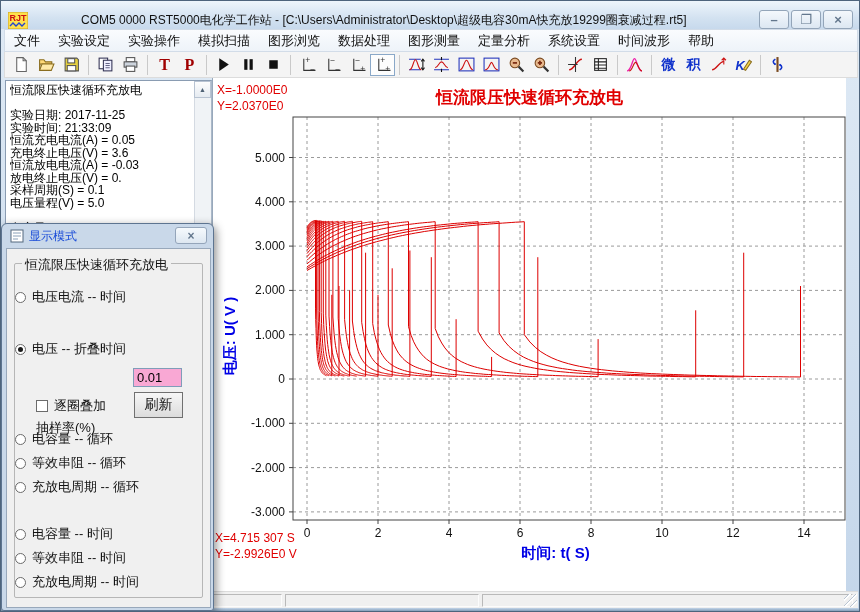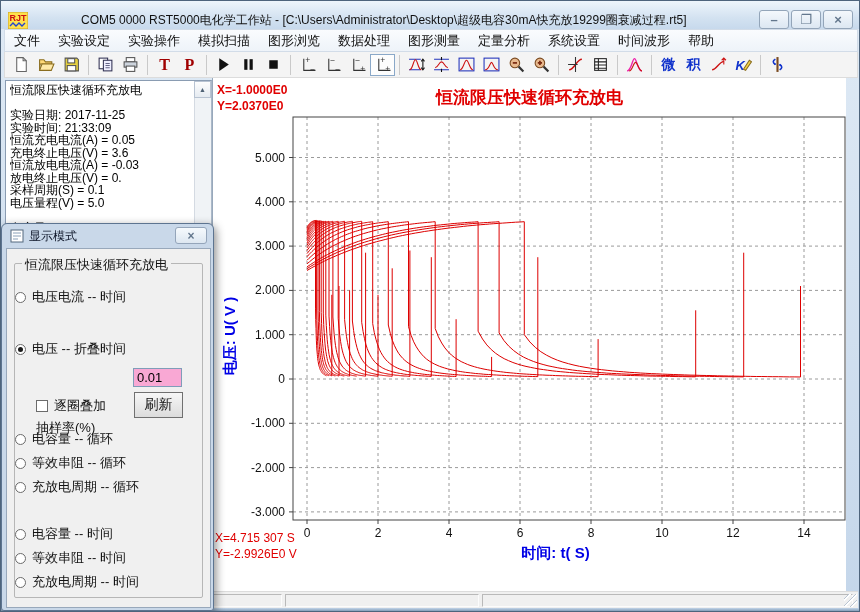--- a/index.html
+++ b/index.html
@@ -53,21 +53,21 @@
   .sseg{position:absolute;top:2px;height:13px;border:1px solid;border-color:#b9b9b9 #fcfcfc #fcfcfc #b9b9b9;}
   .grip{position:absolute;right:1px;bottom:1px;width:13px;height:13px;
     background:repeating-linear-gradient(135deg,transparent 0 3px,#b9c4d2 3px 4px,#fff 4px 5px);}
   .bottom-edge{position:absolute;left:0;top:607px;width:860px;height:5px;background:linear-gradient(#c4d6ea,#5a7898);}
   
   .dialog{position:absolute;left:0px;top:222px;width:213px;height:388px;
     background:#c9d8e9;border:1px solid #5d7490;border-radius:6px 6px 3px 3px;
     box-shadow:2px 3px 10px rgba(0,0,0,.45);}
   .dlg-titlebar{position:absolute;left:0;top:0;width:100%;height:24px;display:flex;align-items:center;}
   .dlg-icon{width:14px;height:14px;margin:0 5px 0 8px;}
-  .dlg-title{font-size:12px;color:#0f172a;}
+  .dlg-title{font-size:12px;color:#1d4ed8;}
   .dlg-close{position:absolute;right:6px;top:3px;width:32px;height:17px;border:1px solid #94a5ba;border-radius:3px;
     background:linear-gradient(#f6fafd,#dde7f1);display:flex;align-items:center;justify-content:center;
     color:#63778d;font-size:12px;font-weight:bold;}
   .dlg-client{position:absolute;left:4px;top:24px;width:205px;height:360px;background:#f0f0f0;border:1px solid #98a8bb;}
   .groupbox{position:absolute;left:7px;top:14px;width:189px;height:335px;border:1px solid #b6b6b6;border-radius:2px;}
   .group-label{position:absolute;left:7px;top:-8px;background:#f0f0f0;padding:0 3px;font-size:13px;color:#111;white-space:nowrap;}
   .radio-row{position:absolute;left:8px;height:16px;display:flex;align-items:center;font-size:13px;color:#111;white-space:nowrap;}
   .radio-circle{width:11px;height:11px;border-radius:50%;border:1px solid #6b6b6b;background:#fff;margin-right:6px;
     display:flex;align-items:center;justify-content:center;flex:0 0 auto;}
   .radio-dot{width:5px;height:5px;border-radius:50%;background:transparent;}
@@ -390,21 +390,21 @@
           <path d="M94.0 172.5L95.1 171.0L96.2 169.6L97.3 168.2L98.4 166.9L99.5 165.7L100.6 164.5L101.7 163.4L102.7 162.3L103.8 161.3L104.9 160.3L106.0 159.3L107.1 158.5L108.2 157.6L109.3 156.8L110.4 156.0L111.5 155.3L112.6 154.6L113.7 153.9L114.8 153.3L115.9 152.7L117.0 152.1L118.1 151.6L119.1 151.0L120.2 150.5L121.3 150.1L122.4 149.6L123.5 149.2L124.6 148.8L125.7 148.4L126.8 148.0L127.9 147.6L129.0 147.3L130.1 147.0L131.2 146.7L132.3 146.4L133.4 146.1L134.5 145.8L135.5 145.6L136.6 145.3L137.7 145.1L138.8 144.9L139.9 144.7L141.0 144.5L142.1 144.3L143.2 144.1L144.3 143.9L145.4 143.7L146.5 143.6L147.6 143.4L148.7 143.3L148.7 244.3L150.1 253.6L151.5 260.6L152.8 266.1L154.2 270.5L155.6 274.0L157.0 276.9L158.4 279.4L159.8 281.4L161.2 283.2L162.6 284.7L164.0 286.0L165.4 287.2L166.8 288.2L168.2 289.1L169.5 289.9L170.9 290.6L172.3 291.3L173.7 291.8L175.1 292.4L176.5 292.8L177.9 293.3L179.3 293.7L180.7 294.1L182.1 294.4L183.5 294.7L184.9 295.0L186.2 295.3L187.6 295.5L189.0 295.7L190.4 296.0L191.8 296.2L193.2 296.4L194.6 296.5L196.0 296.7L197.4 296.9L198.8 297.0L200.2 297.1L201.6 297.3L202.9 297.4L204.3 297.5L205.7 297.6L207.1 297.7L208.5 297.8L209.9 297.9L211.3 298.0L212.7 298.1L214.1 298.2L215.5 298.3L216.9 298.3L218.3 298.4L218.3 179.2" class="curve"></path>
           <path d="M94.0 175.6L95.3 174.0L96.6 172.4L97.9 170.9L99.3 169.5L100.6 168.1L101.9 166.9L103.2 165.6L104.5 164.4L105.8 163.3L107.1 162.3L108.4 161.2L109.8 160.3L111.1 159.3L112.4 158.5L113.7 157.6L115.0 156.8L116.3 156.1L117.6 155.3L119.0 154.6L120.3 154.0L121.6 153.4L122.9 152.8L124.2 152.2L125.5 151.6L126.8 151.1L128.2 150.6L129.5 150.2L130.8 149.7L132.1 149.3L133.4 148.9L134.7 148.5L136.0 148.1L137.3 147.7L138.7 147.4L140.0 147.1L141.3 146.8L142.6 146.5L143.9 146.2L145.2 145.9L146.5 145.7L147.9 145.5L149.2 145.2L150.5 145.0L151.8 144.8L153.1 144.6L154.4 144.4L155.7 144.2L157.0 144.1L158.4 143.9L159.7 143.7L159.7 245.6L161.3 254.7L163.0 261.5L164.7 266.9L166.3 271.2L168.0 274.6L169.7 277.5L171.4 279.9L173.0 281.9L174.7 283.6L176.4 285.1L178.0 286.4L179.7 287.5L181.4 288.5L183.0 289.4L184.7 290.2L186.4 290.9L188.0 291.5L189.7 292.1L191.4 292.6L193.0 293.0L194.7 293.5L196.4 293.9L198.1 294.2L199.7 294.5L201.4 294.9L203.1 295.1L204.7 295.4L206.4 295.6L208.1 295.9L209.7 296.1L211.4 296.3L213.1 296.5L214.7 296.6L216.4 296.8L218.1 297.0L219.7 297.1L221.4 297.2L223.1 297.4L224.7 297.5L226.4 297.6L228.1 297.7L229.8 297.8L231.4 297.9L233.1 298.0L234.8 298.1L236.4 298.2L238.1 298.3L239.8 298.3L241.4 298.4L243.1 298.5L243.1 241.2" class="curve"></path>
           <path d="M94.0 178.7L95.6 176.9L97.3 175.2L98.9 173.6L100.5 172.0L102.1 170.5L103.8 169.1L105.4 167.7L107.0 166.5L108.6 165.2L110.3 164.1L111.9 162.9L113.5 161.9L115.1 160.9L116.8 159.9L118.4 159.0L120.0 158.1L121.6 157.3L123.3 156.5L124.9 155.7L126.5 155.0L128.1 154.3L129.8 153.6L131.4 153.0L133.0 152.4L134.6 151.8L136.3 151.3L137.9 150.8L139.5 150.3L141.2 149.8L142.8 149.4L144.4 148.9L146.0 148.5L147.7 148.1L149.3 147.8L150.9 147.4L152.5 147.1L154.2 146.8L155.8 146.5L157.4 146.2L159.0 145.9L160.7 145.6L162.3 145.4L163.9 145.1L165.5 144.9L167.2 144.7L168.8 144.5L170.4 144.3L172.0 144.1L173.7 143.9L175.3 143.7L175.3 247.0L177.4 255.8L179.4 262.5L181.5 267.7L183.6 271.9L185.6 275.3L187.7 278.0L189.8 280.4L191.8 282.3L193.9 284.0L196.0 285.5L198.0 286.7L200.1 287.8L202.2 288.8L204.2 289.6L206.3 290.4L208.4 291.1L210.4 291.7L212.5 292.3L214.6 292.8L216.6 293.2L218.7 293.6L220.7 294.0L222.8 294.4L224.9 294.7L226.9 295.0L229.0 295.3L231.1 295.5L233.1 295.8L235.2 296.0L237.3 296.2L239.3 296.4L241.4 296.6L243.5 296.7L245.5 296.9L247.6 297.1L249.7 297.2L251.7 297.3L253.8 297.5L255.9 297.6L257.9 297.7L260.0 297.8L262.1 297.9L264.1 298.0L266.2 298.1L268.3 298.2L270.3 298.2L272.4 298.3L274.5 298.4L276.5 298.5L278.6 298.5L278.6 278.9" class="curve"></path>
           <path d="M94.0 182.3L96.0 180.3L98.1 178.4L100.1 176.6L102.1 174.9L104.2 173.2L106.2 171.7L108.2 170.2L110.2 168.8L112.3 167.4L114.3 166.1L116.3 164.9L118.4 163.7L120.4 162.6L122.4 161.5L124.5 160.5L126.5 159.6L128.5 158.6L130.6 157.8L132.6 156.9L134.6 156.1L136.6 155.4L138.7 154.6L140.7 153.9L142.7 153.3L144.8 152.7L146.8 152.1L148.8 151.5L150.9 150.9L152.9 150.4L154.9 149.9L156.9 149.5L159.0 149.0L161.0 148.6L163.0 148.2L165.1 147.8L167.1 147.4L169.1 147.1L171.2 146.7L173.2 146.4L175.2 146.1L177.3 145.8L179.3 145.5L181.3 145.3L183.3 145.0L185.4 144.8L187.4 144.5L189.4 144.3L191.5 144.1L193.5 143.9L195.5 143.7L195.5 248.7L198.1 257.3L200.7 263.8L203.3 268.8L205.9 272.8L208.5 276.1L211.0 278.8L213.6 281.1L216.2 283.0L218.8 284.6L221.4 286.0L224.0 287.2L226.5 288.3L229.1 289.2L231.7 290.0L234.3 290.8L236.9 291.4L239.5 292.0L242.0 292.6L244.6 293.0L247.2 293.5L249.8 293.9L252.4 294.3L255.0 294.6L257.6 294.9L260.1 295.2L262.7 295.5L265.3 295.7L267.9 295.9L270.5 296.2L273.1 296.4L275.6 296.5L278.2 296.7L280.8 296.9L283.4 297.0L286.0 297.2L288.6 297.3L291.2 297.4L293.7 297.6L296.3 297.7L298.9 297.8L301.5 297.9L304.1 298.0L306.7 298.1L309.2 298.2L311.8 298.3L314.4 298.3L317.0 298.4L319.6 298.5L322.2 298.6L324.8 298.6L324.8 179.2" class="curve"></path>
           <path d="M94.0 185.8L96.6 183.7L99.1 181.6L101.7 179.6L104.3 177.7L106.8 175.9L109.4 174.2L111.9 172.6L114.5 171.1L117.1 169.6L119.6 168.2L122.2 166.8L124.8 165.6L127.3 164.3L129.9 163.2L132.4 162.1L135.0 161.0L137.6 160.0L140.1 159.0L142.7 158.1L145.3 157.3L147.8 156.4L150.4 155.6L153.0 154.9L155.5 154.2L158.1 153.5L160.6 152.8L163.2 152.2L165.8 151.6L168.3 151.0L170.9 150.5L173.5 150.0L176.0 149.5L178.6 149.0L181.1 148.6L183.7 148.2L186.3 147.8L188.8 147.4L191.4 147.0L194.0 146.7L196.5 146.3L199.1 146.0L201.7 145.7L204.2 145.4L206.8 145.1L209.3 144.9L211.9 144.6L214.5 144.4L217.0 144.2L219.6 143.9L222.2 143.7L222.2 250.5L225.4 258.8L228.7 265.0L231.9 269.9L235.2 273.8L238.4 277.0L241.7 279.6L245.0 281.7L248.2 283.6L251.5 285.1L254.7 286.5L258.0 287.7L261.3 288.7L264.5 289.6L267.8 290.4L271.0 291.1L274.3 291.7L277.6 292.3L280.8 292.8L284.1 293.3L287.3 293.7L290.6 294.1L293.9 294.5L297.1 294.8L300.4 295.1L303.6 295.4L306.9 295.7L310.1 295.9L313.4 296.1L316.7 296.3L319.9 296.5L323.2 296.7L326.4 296.9L329.7 297.0L333.0 297.2L336.2 297.3L339.5 297.4L342.7 297.6L346.0 297.7L349.3 297.8L352.5 297.9L355.8 298.0L359.0 298.1L362.3 298.2L365.5 298.3L368.8 298.3L372.1 298.4L375.3 298.5L378.6 298.6L381.8 298.6L385.1 298.7L385.1 261.1" class="curve"></path>
           <path d="M94.0 188.9L97.4 186.6L100.8 184.4L104.3 182.3L107.7 180.2L111.1 178.3L114.5 176.5L118.0 174.7L121.4 173.1L124.8 171.5L128.2 170.0L131.6 168.5L135.1 167.2L138.5 165.9L141.9 164.6L145.3 163.4L148.8 162.3L152.2 161.2L155.6 160.2L159.0 159.2L162.4 158.3L165.9 157.4L169.3 156.5L172.7 155.7L176.1 154.9L179.6 154.2L183.0 153.5L186.4 152.8L189.8 152.2L193.2 151.6L196.7 151.0L200.1 150.4L203.5 149.9L206.9 149.4L210.4 148.9L213.8 148.5L217.2 148.1L220.6 147.6L224.0 147.2L227.5 146.9L230.9 146.5L234.3 146.2L237.7 145.8L241.2 145.5L244.6 145.2L248.0 145.0L251.4 144.7L254.8 144.4L258.3 144.2L261.7 144.0L265.1 143.7L265.1 253.2L269.5 261.0L273.8 266.9L278.2 271.5L282.5 275.2L286.9 278.2L291.2 280.7L295.6 282.7L299.9 284.5L304.3 286.0L308.6 287.3L313.0 288.4L317.3 289.3L321.7 290.2L326.0 291.0L330.4 291.6L334.7 292.2L339.1 292.8L343.5 293.3L347.8 293.7L352.2 294.1L356.5 294.5L360.9 294.8L365.2 295.1L369.6 295.4L373.9 295.7L378.3 295.9L382.6 296.2L387.0 296.4L391.3 296.6L395.7 296.7L400.0 296.9L404.4 297.1L408.7 297.2L413.1 297.4L417.4 297.5L421.8 297.6L426.1 297.7L430.5 297.9L434.8 298.0L439.2 298.1L443.6 298.2L447.9 298.2L452.3 298.3L456.6 298.4L461.0 298.5L465.3 298.6L469.7 298.6L474.0 298.7L478.4 298.8L482.7 298.8L482.7 232.3" class="curve"></path>
           <path d="M94.0 190.7L97.8 188.3L101.7 186.0L105.5 183.8L109.4 181.7L113.2 179.7L117.0 177.8L120.9 176.0L124.7 174.2L128.6 172.6L132.4 171.0L136.3 169.5L140.1 168.1L143.9 166.7L147.8 165.4L151.6 164.2L155.5 163.0L159.3 161.9L163.1 160.8L167.0 159.8L170.8 158.8L174.7 157.9L178.5 157.0L182.3 156.2L186.2 155.4L190.0 154.6L193.9 153.9L197.7 153.2L201.6 152.5L205.4 151.9L209.2 151.3L213.1 150.7L216.9 150.2L220.8 149.6L224.6 149.1L228.4 148.7L232.3 148.2L236.1 147.8L240.0 147.4L243.8 147.0L247.6 146.6L251.5 146.3L255.3 145.9L259.2 145.6L263.0 145.3L266.8 145.0L270.7 144.7L274.5 144.5L278.4 144.2L282.2 144.0L286.1 143.7L286.1 254.9L290.9 262.5L295.8 268.2L300.7 272.6L305.6 276.2L310.5 279.1L315.4 281.4L320.3 283.4L325.2 285.1L330.1 286.5L335.0 287.8L339.9 288.8L344.8 289.8L349.6 290.6L354.5 291.3L359.4 292.0L364.3 292.6L369.2 293.1L374.1 293.6L379.0 294.0L383.9 294.4L388.8 294.7L393.7 295.1L398.6 295.4L403.5 295.6L408.4 295.9L413.2 296.1L418.1 296.3L423.0 296.5L427.9 296.7L432.8 296.9L437.7 297.1L442.6 297.2L447.5 297.4L452.4 297.5L457.3 297.6L462.2 297.8L467.1 297.9L471.9 298.0L476.8 298.1L481.7 298.2L486.6 298.3L491.5 298.3L496.4 298.4L501.3 298.5L506.2 298.6L511.1 298.7L516.0 298.7L520.9 298.8L525.8 298.8L530.7 298.9L530.7 174.7" class="curve"></path>
           <path d="M94.0 192.5L98.3 190.0L102.7 187.6L107.0 185.3L111.4 183.1L115.7 181.0L120.1 179.1L124.4 177.2L128.8 175.4L133.1 173.7L137.5 172.0L141.8 170.5L146.1 169.0L150.5 167.6L154.8 166.2L159.2 165.0L163.5 163.7L167.9 162.6L172.2 161.5L176.6 160.4L180.9 159.4L185.2 158.4L189.6 157.5L193.9 156.6L198.3 155.8L202.6 155.0L207.0 154.3L211.3 153.5L215.7 152.9L220.0 152.2L224.4 151.6L228.7 151.0L233.0 150.4L237.4 149.9L241.7 149.4L246.1 148.9L250.4 148.4L254.8 147.9L259.1 147.5L263.5 147.1L267.8 146.7L272.2 146.4L276.5 146.0L280.8 145.7L285.2 145.4L289.5 145.1L293.9 144.8L298.2 144.5L302.6 144.2L306.9 144.0L311.3 143.7L311.3 256.7L316.8 263.9L322.3 269.4L327.8 273.7L333.4 277.1L338.9 279.9L344.4 282.2L349.9 284.1L355.5 285.7L361.0 287.1L366.5 288.3L372.0 289.3L377.5 290.2L383.1 291.0L388.6 291.7L394.1 292.3L399.6 292.9L405.2 293.4L410.7 293.8L416.2 294.3L421.7 294.6L427.3 295.0L432.8 295.3L438.3 295.6L443.8 295.8L449.4 296.1L454.9 296.3L460.4 296.5L465.9 296.7L471.5 296.9L477.0 297.1L482.5 297.2L488.0 297.4L493.5 297.5L499.1 297.6L504.6 297.8L510.1 297.9L515.6 298.0L521.2 298.1L526.7 298.2L532.2 298.3L537.7 298.4L543.3 298.5L548.8 298.5L554.3 298.6L559.8 298.7L565.4 298.7L570.9 298.8L576.4 298.9L581.9 298.9L587.5 299.0L587.5 208.0" class="curve"></path>
         </g>
       </svg>
-    <div class="readout" style="left:4px;top:4px;font-weight:bold;">
+    <div class="readout" style="left:4px;top:4px;">
       <div>X=-1.0000E0</div>
       <div>Y=2.0370E0</div>
     </div>
     <div class="chart-title">恒流限压快速循环充放电</div>
     <div class="readout" style="left:2px;top:452px;">
       <div>X=4.715 307 S</div>
       <div>Y=-2.9926E0 V</div>
     </div>
   </div>
 

